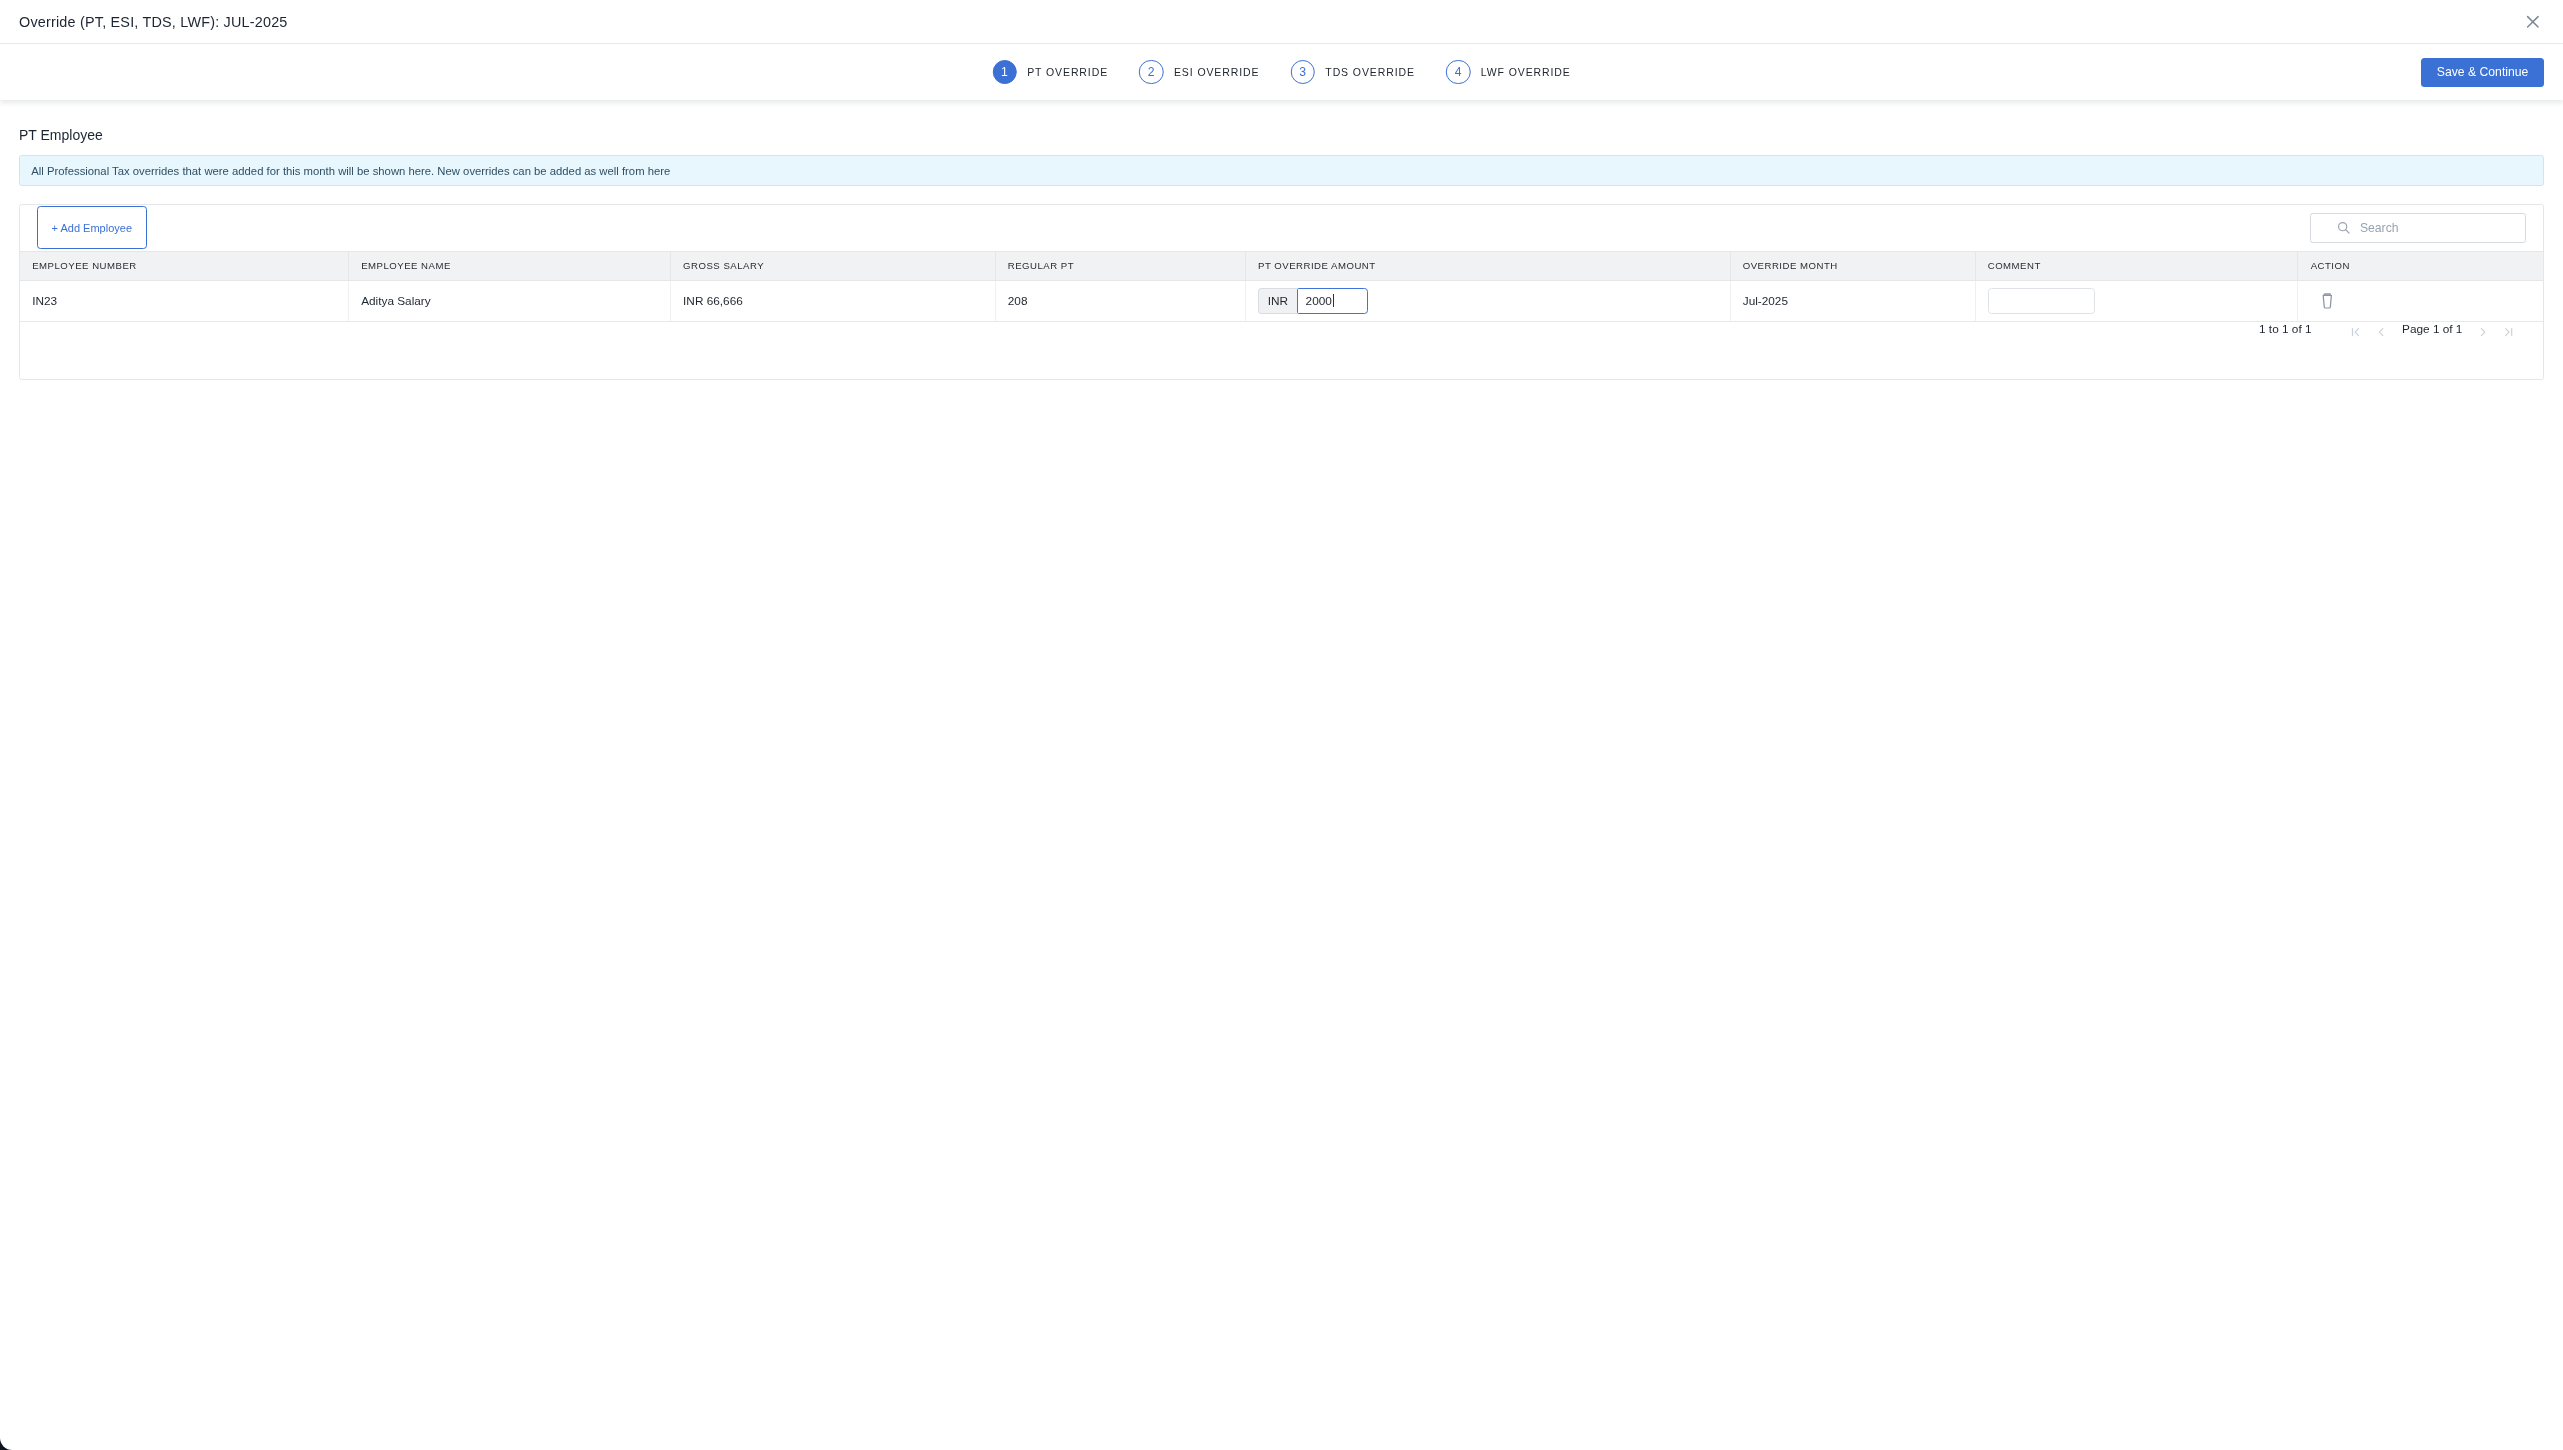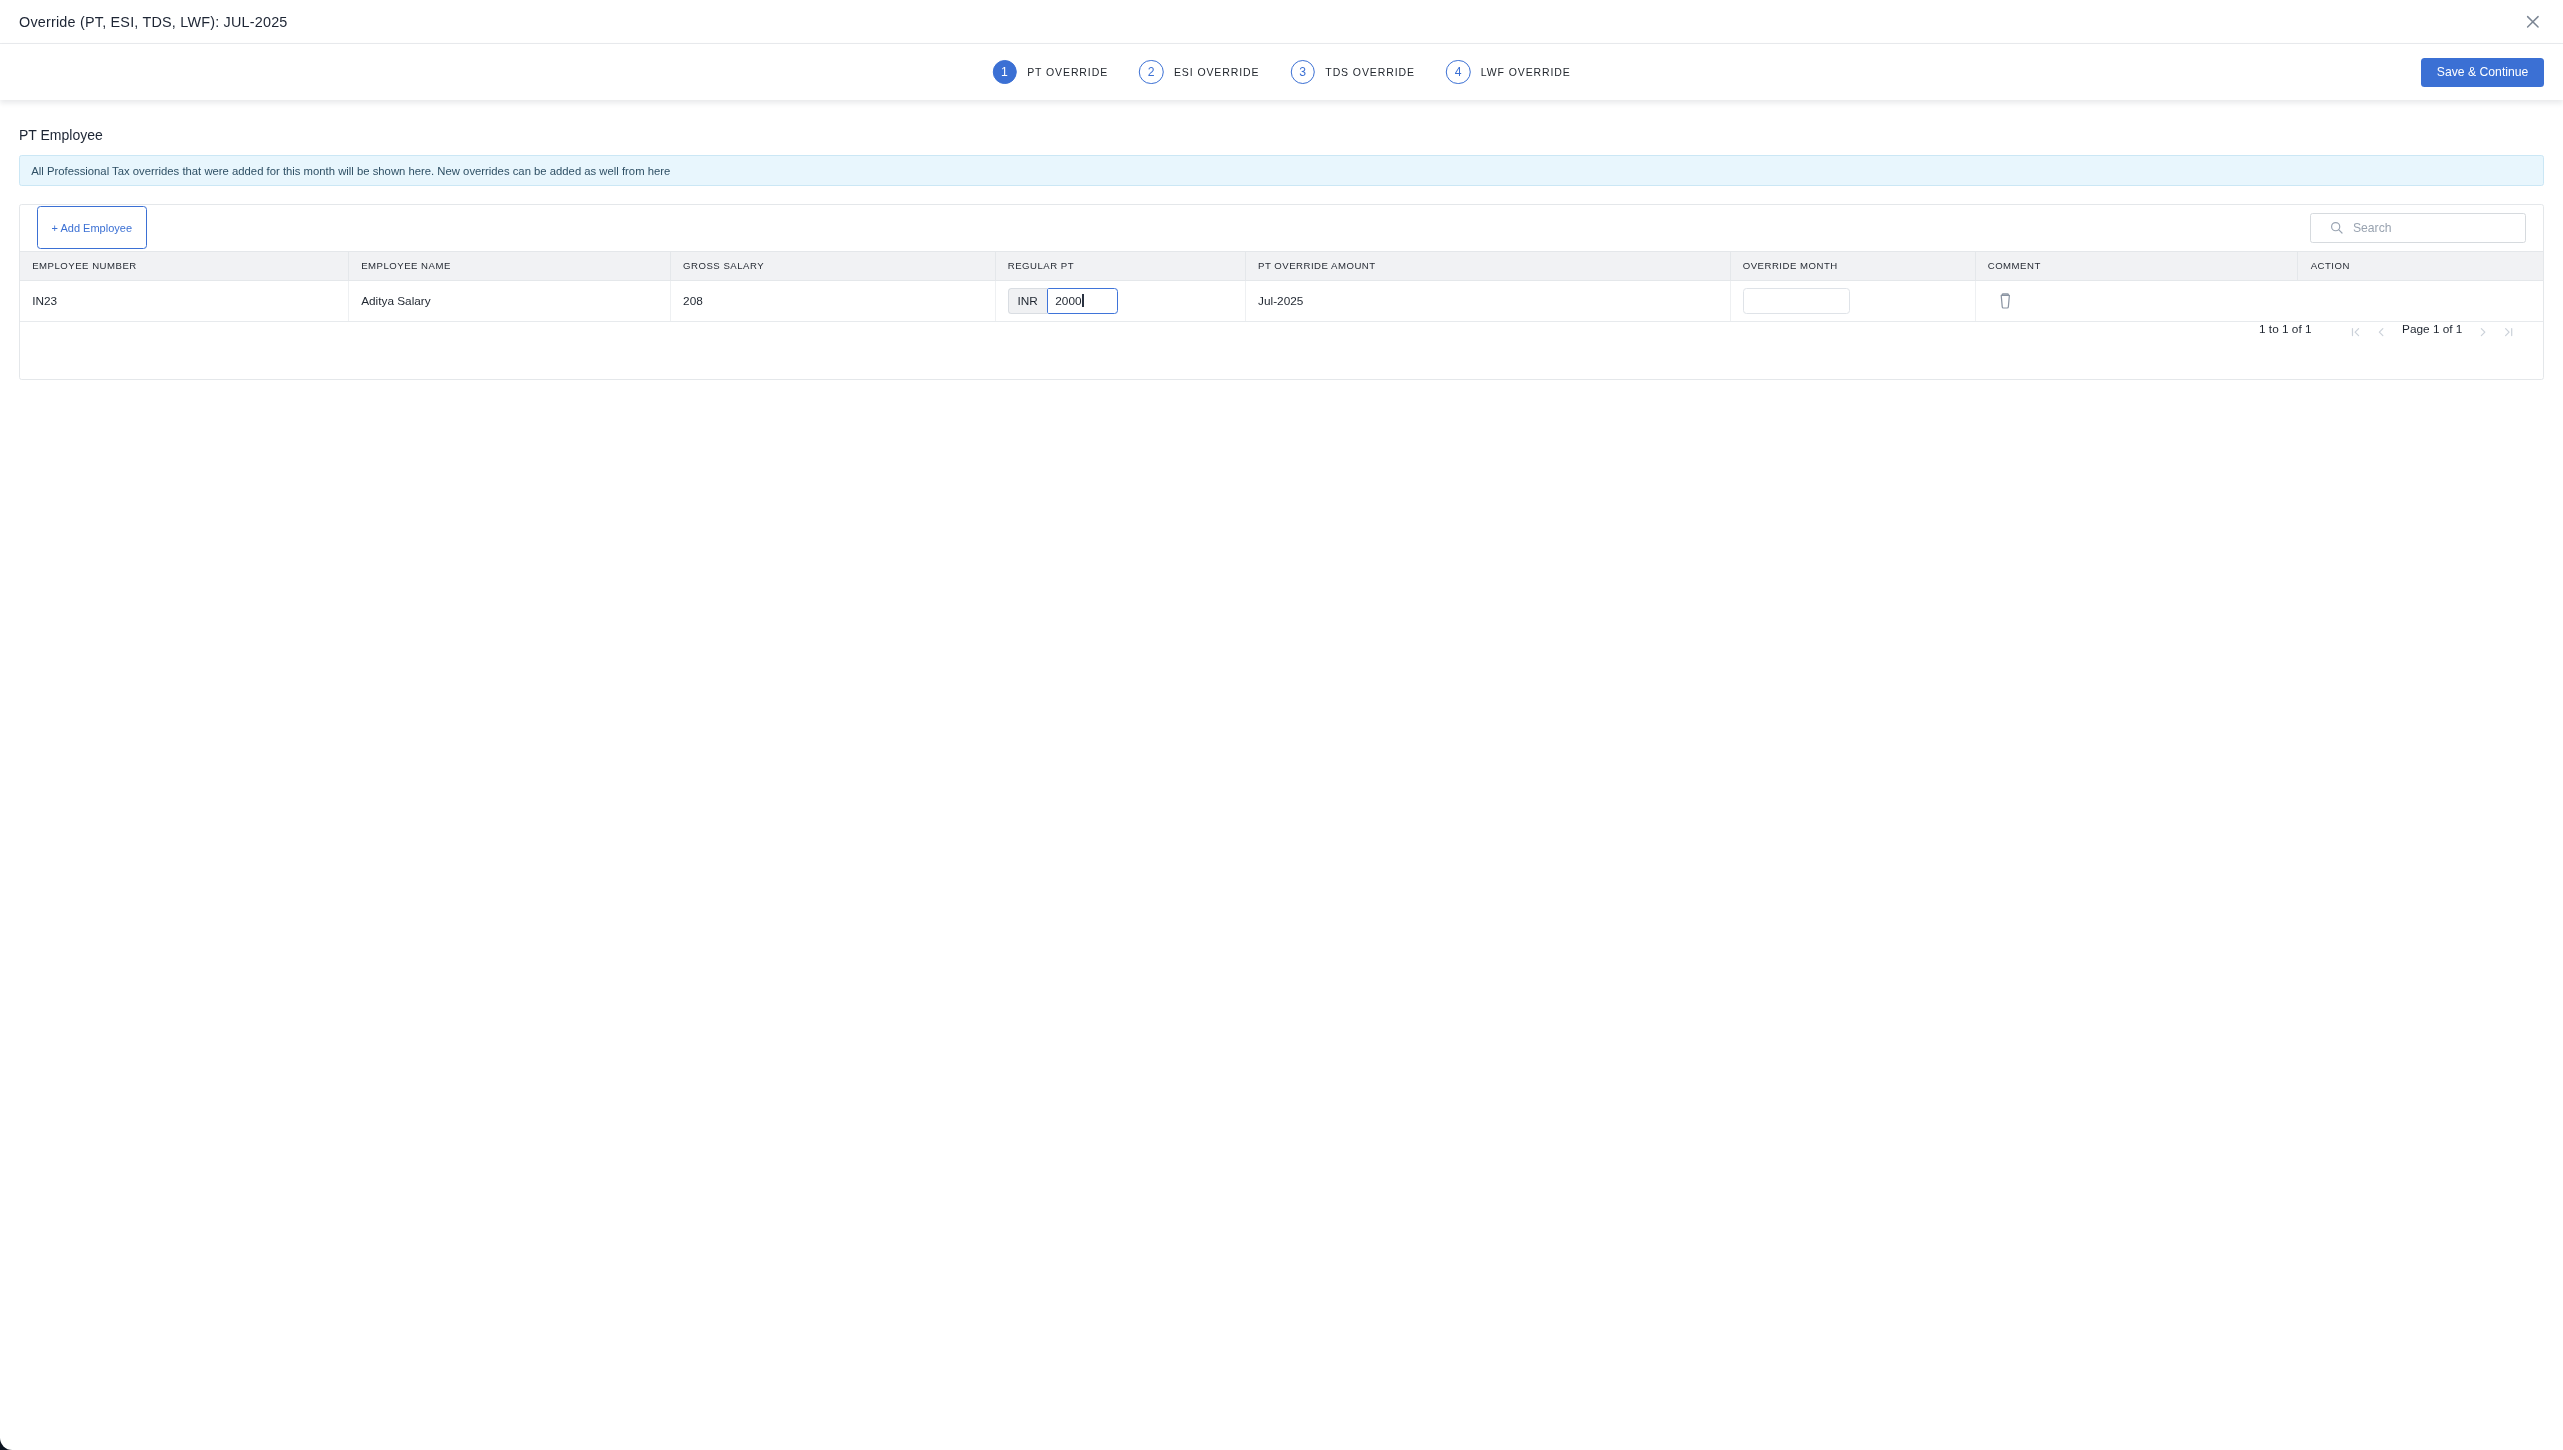--- a/index.html
+++ b/index.html
@@ -80,21 +80,21 @@
   }
   .add-emp-btn {
     height:43px; padding:0 14px;
     background:#fff; color:#3b70d4; font-size:11px;
     border:0.9px solid #3b70d4; border-radius:3.5px; cursor:pointer;
     font-family:"Liberation Sans", sans-serif;
   }
   .search-box {
     margin-left:auto; width:216px; height:30px;
     border:0.9px solid #d6dade; border-radius:2.6px;
-    display:flex; align-items:center; padding:0 18px; gap:7.8px; background:#fff;
+    display:flex; align-items:center; padding:0 25px; gap:7.8px; background:#fff;
   }
   .search-box input {
     border:none; outline:none; flex:1; font-size:12.2px; color:#33404e;
     font-family:"Liberation Sans", sans-serif; background:transparent;
   }
   .search-box input::placeholder { color:#99a3b0; }
 
   
   .tgrid {
     display:grid;
@@ -225,20 +225,21 @@
         <div class="th">Regular PT</div>
         <div class="th">PT Override Amount</div>
         <div class="th">Override Month</div>
         <div class="th">Comment</div>
         <div class="th">Action</div>
       </div>
 
       <div class="tgrid trow">
         <div class="td">IN23</div>
         <div class="td">Aditya Salary</div>
+        <div class="td">INR 66,666</div>
         <div class="td">208</div>
         <div class="td">
           <div class="amount-group">
             <span class="currency-prefix">INR</span>
             <div class="amount-input">
               <span>2000</span>
               <span class="caret"></span>
             </div>
           </div>
         </div>

